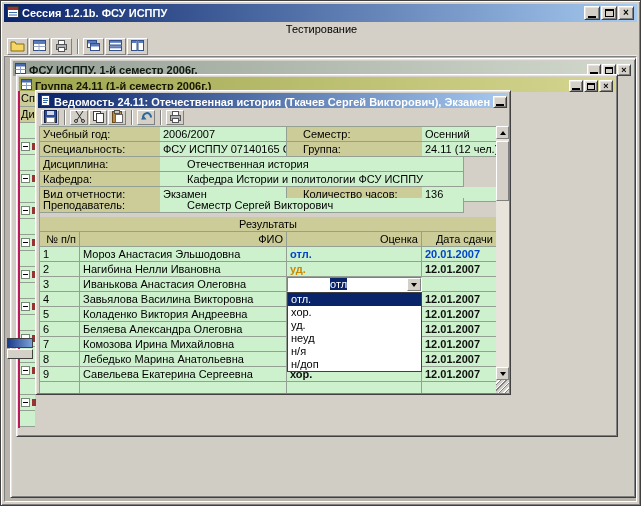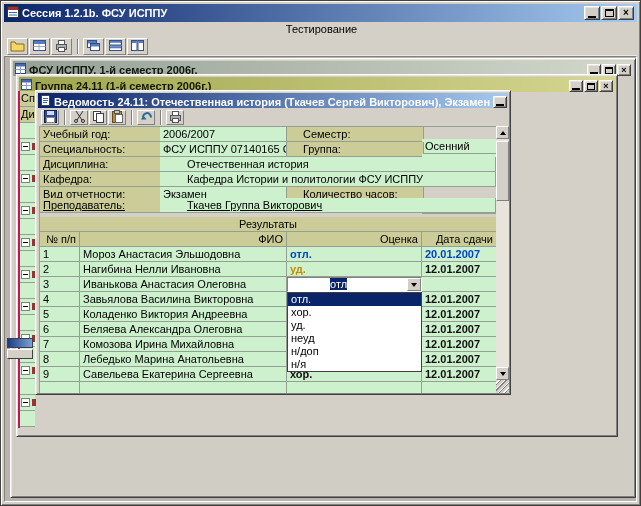--- a/index.html
+++ b/index.html
@@ -63,25 +63,25 @@
     border:1px solid;border-color:#ffffff #808080 #808080 #ffffff;background:#d4d0c8;margin-right:1px;}
   .grid{position:absolute;left:3px;top:35px;width:457px;height:267px;overflow:hidden;background:#d4d0c8;
     border-left:1px solid #94a094;border-top:1px solid #94a094;}
   .cell{position:absolute;height:15px;line-height:13px;padding:1px 3px;overflow:hidden;white-space:nowrap;
     border-right:1px solid #94a094;border-bottom:1px solid #94a094;}
   .lab{background:#cccc99;}
   .val{background:#cdf0cd;}
   .hdr{background:#cccc99;}
   .sec{background:#cccc99;text-align:center;}
   .f-l{left:0;width:144px;}  .f-v{left:120px;width:127px;}
-  .f-l2{left:247px;width:137px;padding-left:16px;} .f-v2{left:382px;width:75px;margin-top:12px;}
-  .f-vw{left:120px;width:336px;padding-left:27px;}
+  .f-l2{left:247px;width:137px;padding-left:16px;} .f-v2{left:382px;width:75px;}
+  .f-vw{left:120px;width:304px;padding-left:27px;}
   .c-num{left:0;width:40px;}  .c-name{left:40px;width:207px;}
   .c-grade{left:247px;width:135px;} .c-date{left:382px;width:75px;}
-  .fr0{top:0;} .fr1{top:15px;} .fr2{top:30px;} .fr3{top:45px;} .fr4{top:60px;} .fr5{top:71px;text-decoration:underline;}
+  .fr0{top:0;} .fr1{top:15px;} .fr2{top:30px;} .fr3{top:45px;} .fr4{top:60px;} .fr5{top:71px;}
   .rsec{top:90px;} .rhd{top:105px;text-align:right;}
   .dr1{top:120px;} .dr2{top:135px;} .dr3{top:150px;} .dr4{top:165px;} .dr5{top:180px;}
   .dr6{top:195px;} .dr7{top:210px;} .dr8{top:225px;} .dr9{top:240px;} .dr10{top:255px;}
   .g-blue{color:#0044cc;font-weight:bold;}
   .g-orange{color:#cc8800;font-weight:bold;}
   .g-dark{color:#101010;font-weight:bold;}
   .d-blue{color:#0044cc;font-weight:bold;}
   .d-dark{color:#101010;font-weight:bold;}
   
   .combo{position:absolute;left:247px;top:150px;width:135px;height:15px;background:#fff;
@@ -377,21 +377,21 @@
 
         <div class="cell lab f-l fr3">Кафедра:</div>
         <div class="cell val f-vw fr3">Кафедра Истории и политологии ФСУ ИСППУ</div>
 
         <div class="cell lab f-l fr4">Вид отчетности:</div>
         <div class="cell val f-v fr4">Экзамен</div>
         <div class="cell lab f-l2 fr4">Количество часов:</div>
         <div class="cell val f-v2 fr4">136</div>
 
         <div class="cell lab f-l fr5">Преподаватель:</div>
-        <div class="cell val f-vw fr5">Ткачев Группа Викторович</div>
+        <div class="cell val f-vw fr5">Семестр Сергей Викторович</div>
 
         <div class="cell sec rsec" style="left:0;width:457px;">Результаты</div>
         <div class="cell hdr c-num rhd">№ п/п</div>
         <div class="cell hdr c-name rhd">ФИО</div>
         <div class="cell hdr c-grade rhd">Оценка</div>
         <div class="cell hdr c-date rhd">Дата сдачи</div>
 
         <div class="cell val c-num dr1">1</div>
         <div class="cell val c-name dr1">Мороз Анастасия Эльшодовна</div>
         <div class="cell val c-grade dr1 g-blue">отл.</div>
@@ -447,22 +447,22 @@
           <span class="combo-btn">
               <span class="arr-dn"></span>
             </span>
         </div>
 
         <div class="dropdown">
           <div class="opt sel">отл.</div>
           <div class="opt">хор.</div>
           <div class="opt">уд.</div>
           <div class="opt">неуд</div>
+          <div class="opt">н/я</div>
           <div class="opt">н/доп</div>
-          <div class="opt">н/я</div>
         </div>
       </div>
 
       <div class="vscroll">
         <span class="sb sb-up">
             <span class="arr-up"></span>
           </span>
         <span class="thumb"></span>
         <span class="sb sb-dn">
             <span class="arr-dn"></span>

